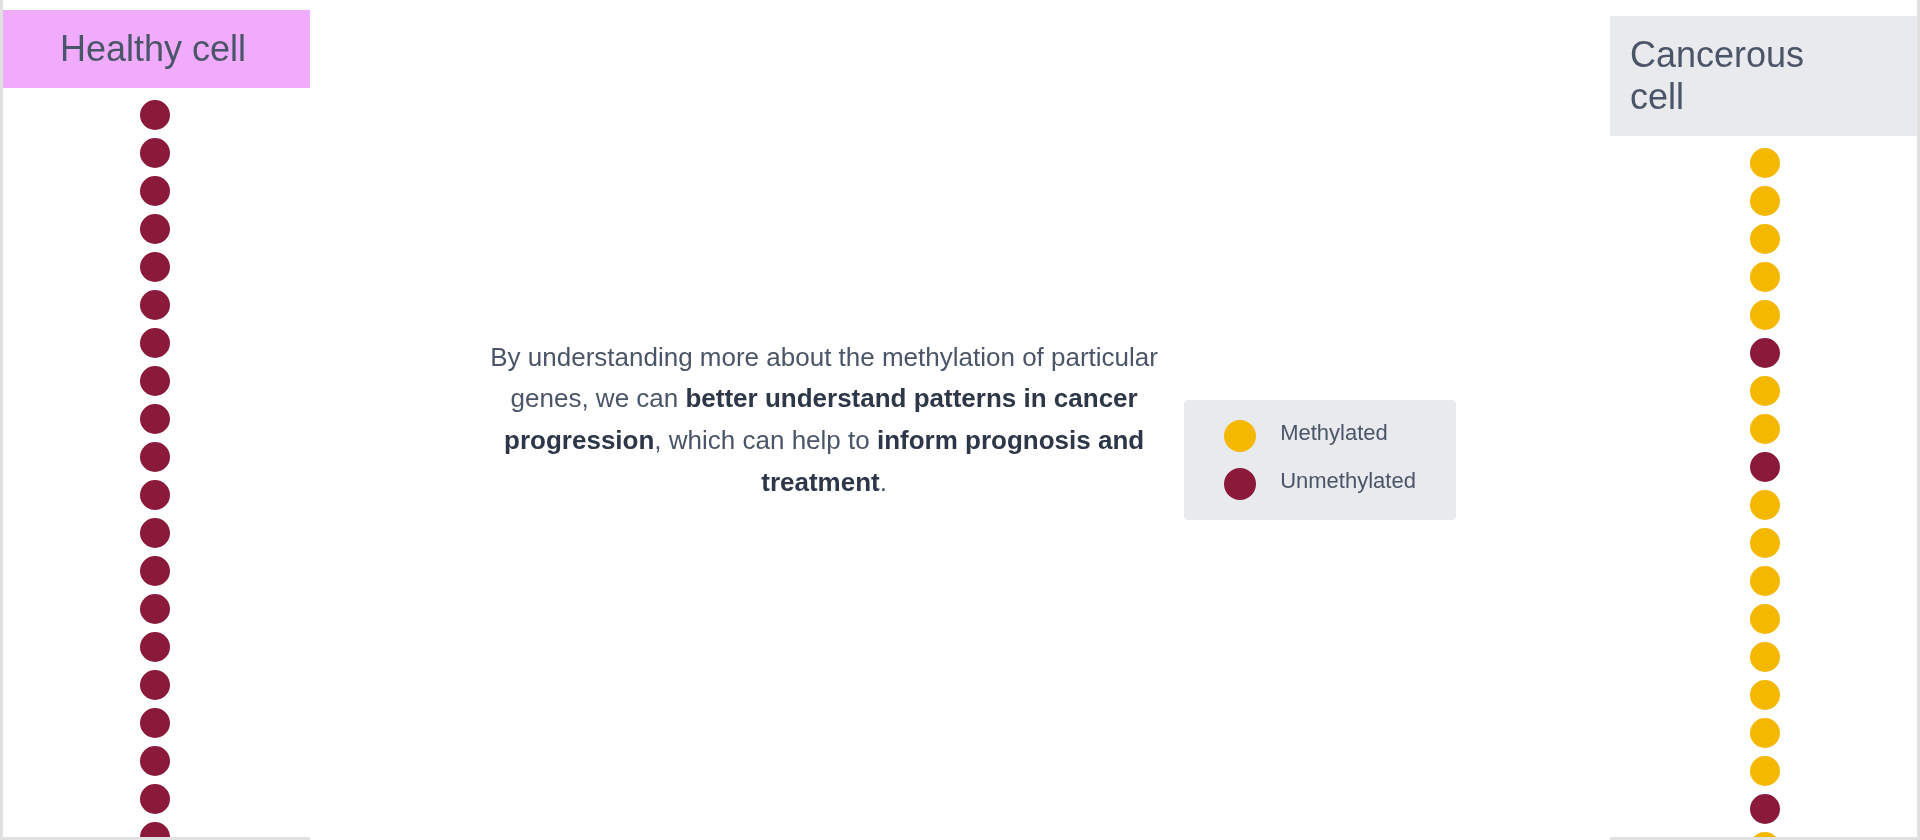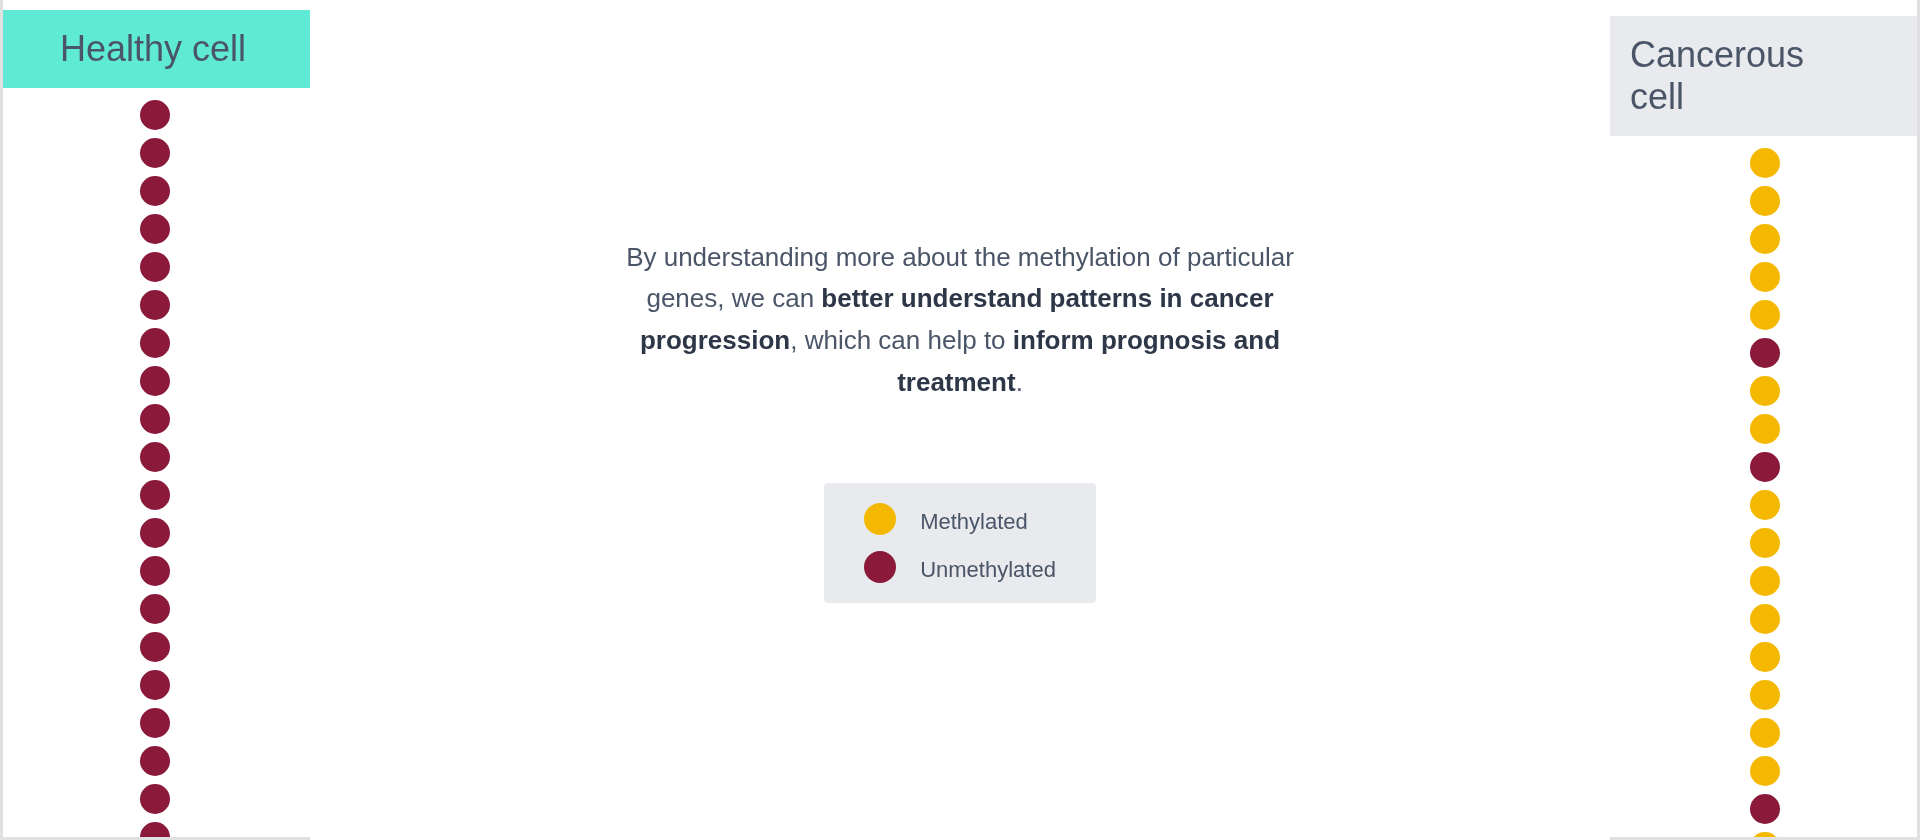--- a/index.html
+++ b/index.html
@@ -26,21 +26,21 @@
       width: 310px;
       display: flex;
       flex-direction: column;
       align-items: center;
       padding-top: 10px;
       position: relative;
     }
 
     .left-header {
       width: 100%;
-      background: #5eead4;
+      background: #f0abfc;
       padding: 18px 20px 18px 60px;
       display: flex;
       align-items: flex-start;
       margin-bottom: 8px;
     }
 
     .left-header-text {
       font-size: 36px;
       color: #4a5568;
       font-weight: 400;
@@ -78,21 +78,20 @@
     .right-header-text {
       font-size: 36px;
       color: #4a5568;
       font-weight: 400;
     }
 
     
     .center-content {
       flex: 1;
       display: flex;
-      flex-direction: column;
       align-items: center;
       justify-content: center;
       padding: 24px 60px;
     }
 
     .description-text {
       font-size: 26px;
       color: #4a5568;
       text-align: center;
       line-height: 1.6;
@@ -110,21 +109,21 @@
       background: #e8eaed;
       padding: 20px 40px;
       border-radius: 4px;
       display: flex;
       flex-direction: column;
       gap: 16px;
     }
 
     .legend-item {
       display: flex;
-      align-items: flex-end;
+      align-items: flex-start;
       gap: 24px;
     }
 
     .legend-dot {
       width: 32px;
       height: 32px;
       border-radius: 50%;
       flex-shrink: 0;
     }
 

